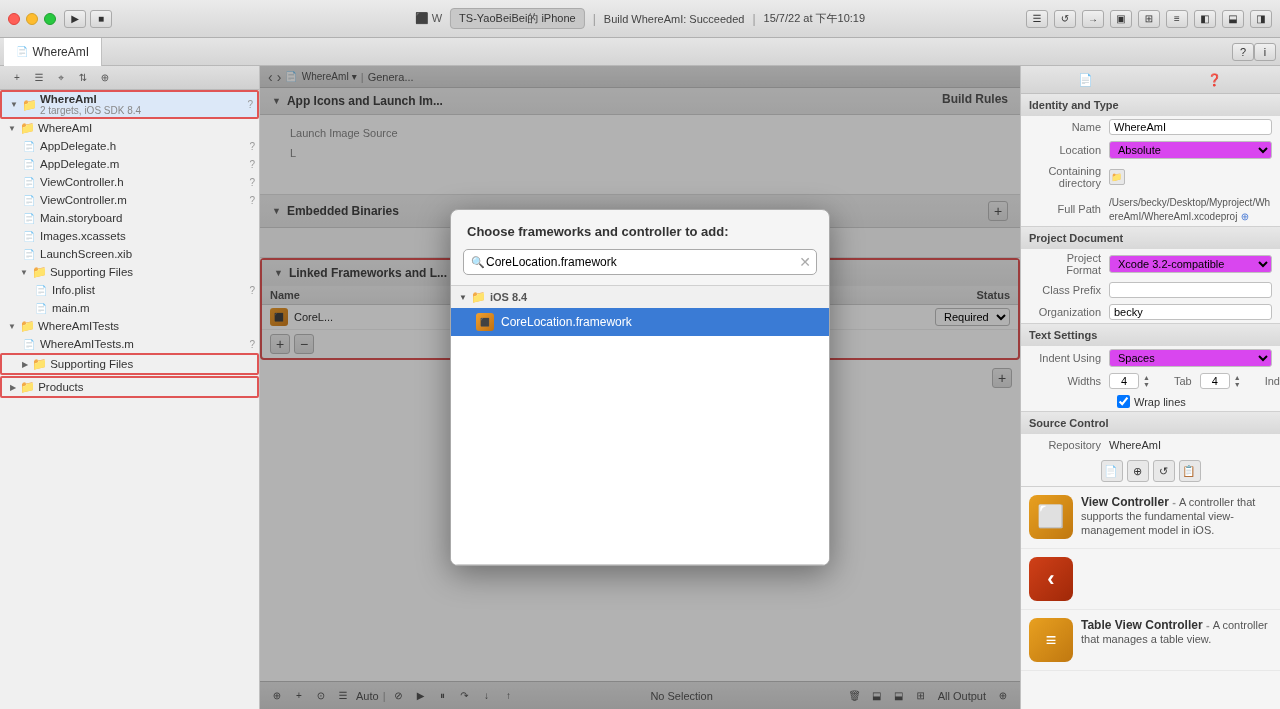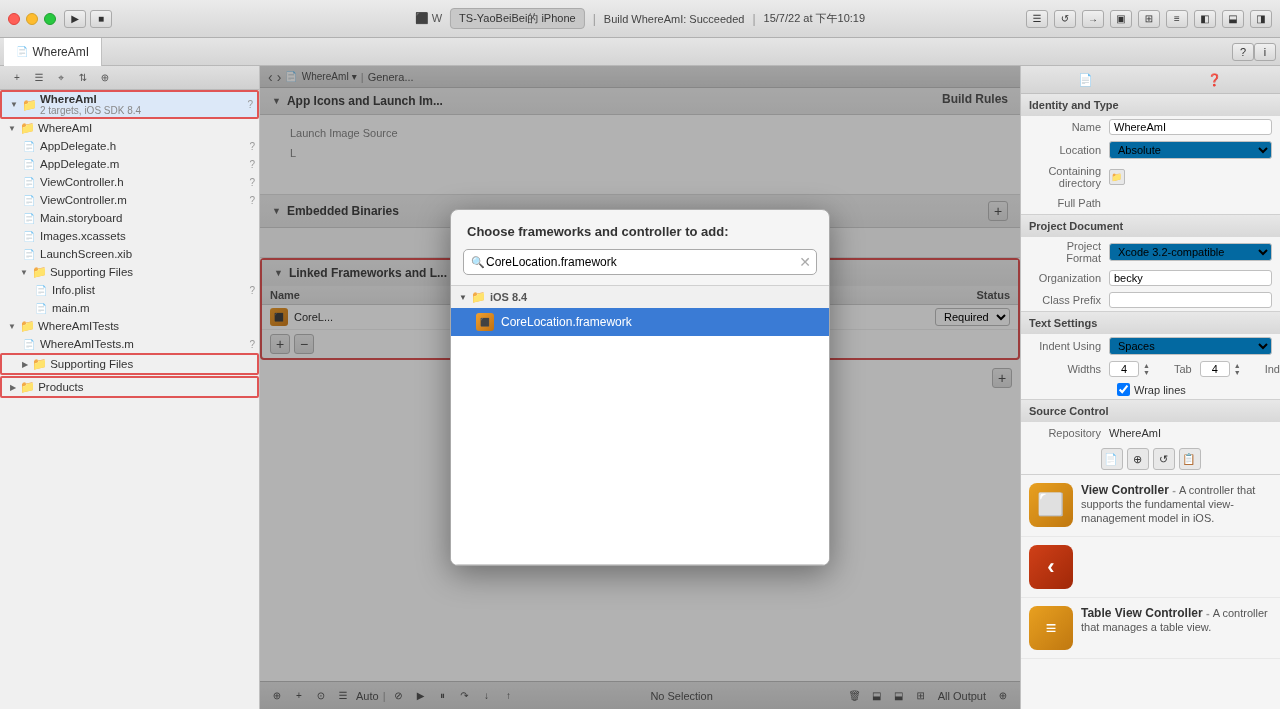--- a/index.html
+++ b/index.html
@@ -39,21 +39,21 @@
     
     .inspector { width: 260px; background: #f5f5f5; border-left: 1px solid #c0c0c0; overflow-y: auto; flex-shrink: 0; }
     .inspector-header { height: 28px; background: linear-gradient(180deg, #e5e5e5, #d5d5d5); border-bottom: 1px solid #c0c0c0; display: flex; align-items: center; justify-content: space-around; }
     .inspector-header-btn { width: 28px; height: 22px; display: flex; align-items: center; justify-content: center; font-size: 12px; cursor: pointer; }
     .inspector-section { border-bottom: 1px solid #d0d0d0; }
     .inspector-section-header { height: 22px; background: linear-gradient(180deg, #e8e8e8, #d8d8d8); display: flex; align-items: center; padding: 0 8px; font-size: 11px; font-weight: 600; color: #444; cursor: pointer; }
     .inspector-row { display: flex; align-items: center; padding: 3px 8px; min-height: 22px; }
     .inspector-label { font-size: 11px; color: #666; width: 80px; flex-shrink: 0; text-align: right; padding-right: 8px; }
     .inspector-value { font-size: 11px; color: #333; flex: 1; }
     .inspector-input { font-size: 11px; border: 1px solid #c0c0c0; border-radius: 3px; padding: 1px 4px; width: 100%; background: white; }
-    .inspector-select { font-size: 11px; border: 1px solid #c0c0c0; border-radius: 3px; padding: 1px 4px; width: 100%; background: #0369a1; }
+    .inspector-select { font-size: 11px; border: 1px solid #c0c0c0; border-radius: 3px; padding: 1px 4px; width: 100%; background: #d946ef; }
     .inspector-path { font-size: 10px; color: #555; word-break: break-all; }
     .inspector-checkbox-row { display: flex; align-items: center; padding: 3px 8px; }
     .stepper-group { display: flex; align-items: center; gap: 4px; }
     .stepper-input { width: 30px; font-size: 11px; border: 1px solid #c0c0c0; border-radius: 3px; padding: 1px 4px; background: white; text-align: center; }
     .stepper-arrows { display: flex; flex-direction: column; }
     .stepper-arrow { font-size: 7px; color: #666; cursor: pointer; line-height: 1; }
     .stepper-label { font-size: 11px; color: #666; margin-left: 20px; }
 
     
     .editor-area { flex: 1; background: white; overflow: auto; position: relative; }
@@ -377,38 +377,42 @@
           </select>
         </div>
         <div class="inspector-row">
           <span class="inspector-label">Containing directory</span>
           <div style="display:flex;align-items:center;">
             <div style="width:16px;height:16px;border:1px solid #bbb;border-radius:2px;background:#e8e8e8;display:flex;align-items:center;justify-content:center;font-size:9px;cursor:pointer;">📁</div>
           </div>
         </div>
         <div class="inspector-row">
           <span class="inspector-label">Full Path</span>
+          <div style="flex:1;">
+            <span class="inspector-path">/Users/becky/Desktop/Myproject/WhereAmI/WhereAmI.xcodeproj</span>
+            <span style="font-size:10px;color:#4a7bd5;cursor:pointer;">⊕</span>
+          </div>
         </div>
       </div>
 
       <div class="inspector-section">
         <div class="inspector-section-header">Project Document</div>
         <div class="inspector-row">
           <span class="inspector-label">Project Format</span>
           <select class="inspector-select">
             <option>Xcode 3.2-compatible</option>
           </select>
         </div>
         <div class="inspector-row">
+          <span class="inspector-label">Class Prefix</span>
+          <input class="inspector-input" style="">
+        </div>
+        <div class="inspector-row">
           <span class="inspector-label">Organization</span>
           <input class="inspector-input" value="becky" style="">
-        </div>
-        <div class="inspector-row">
-          <span class="inspector-label">Class Prefix</span>
-          <input class="inspector-input" style="">
         </div>
       </div>
 
       <div class="inspector-section">
         <div class="inspector-section-header">Text Settings</div>
         <div class="inspector-row">
           <span class="inspector-label">Indent Using</span>
           <select class="inspector-select">
             <option>Spaces</option>
             <option>Tabs</option>

